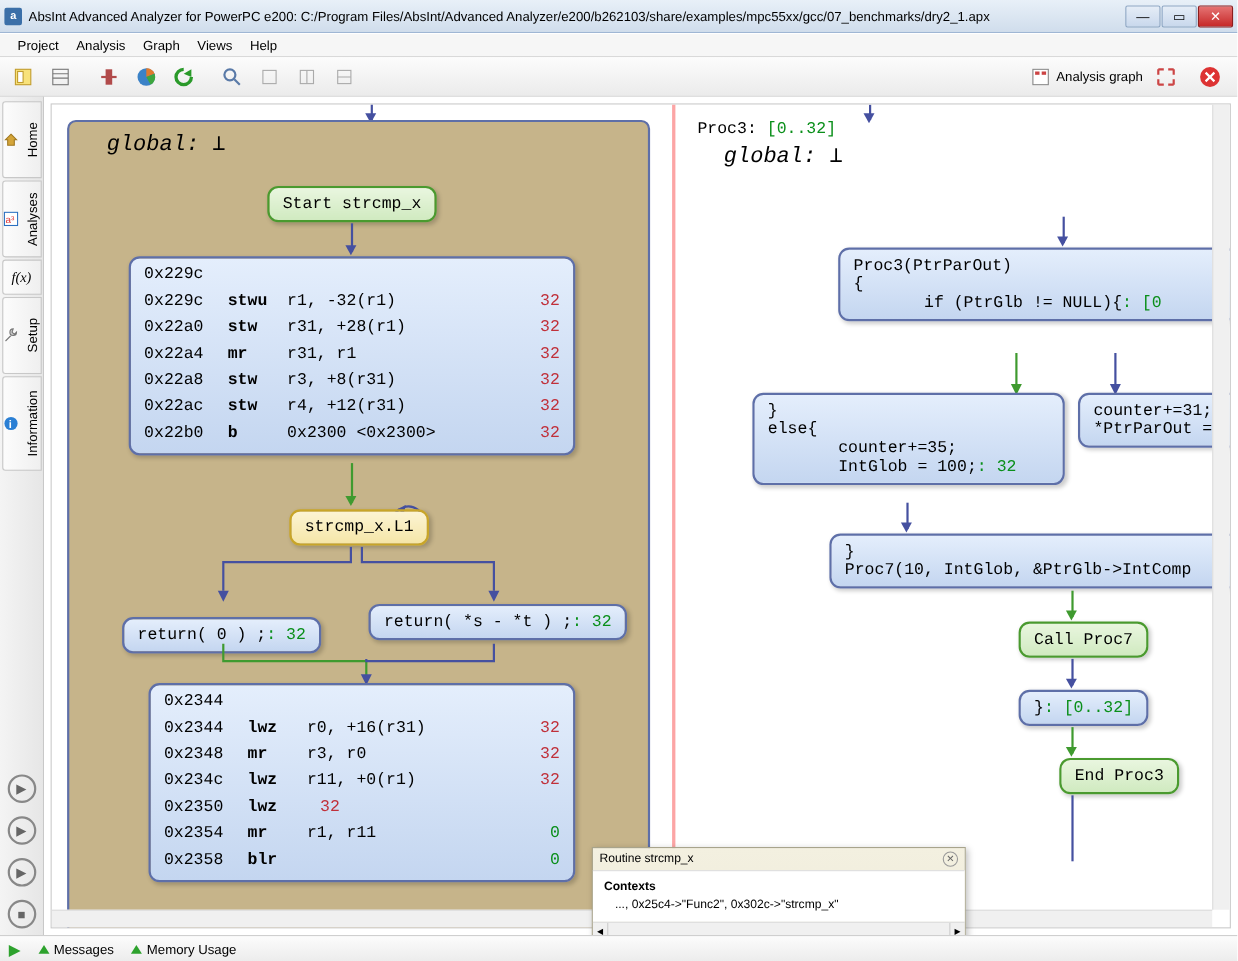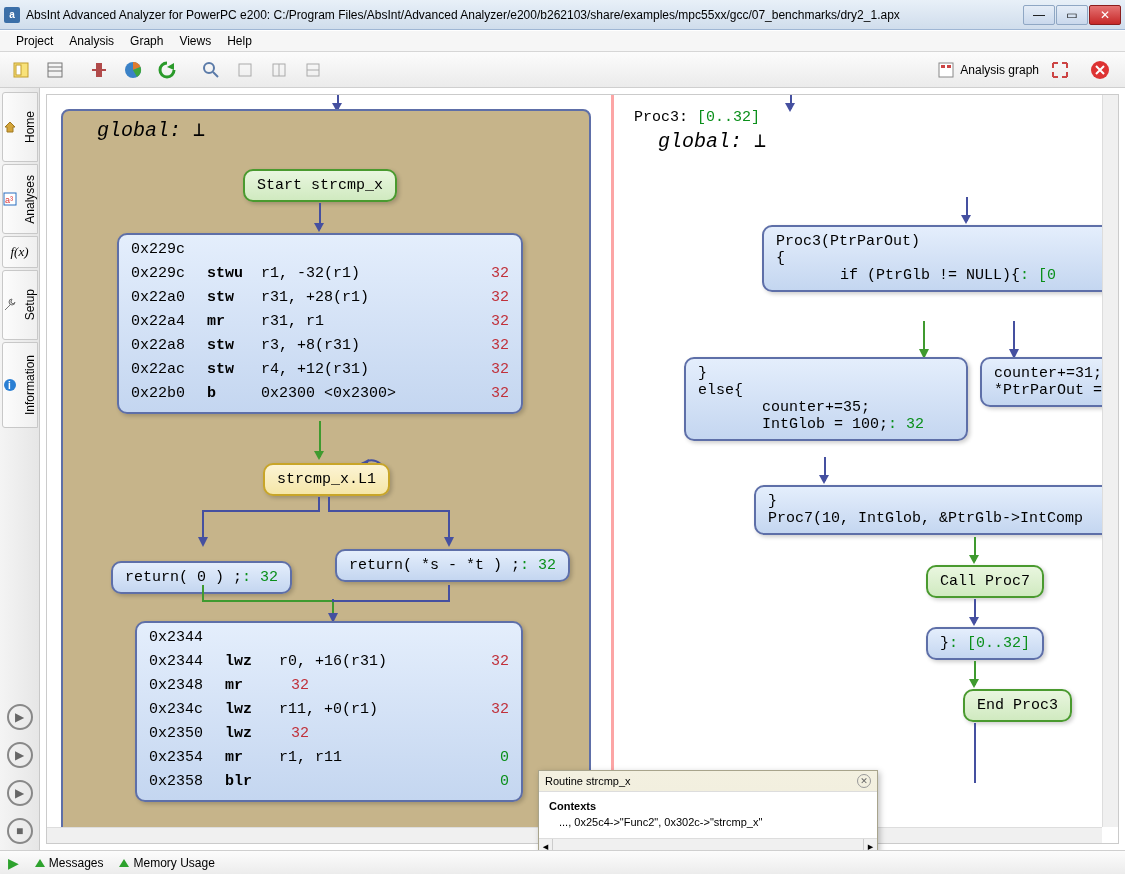--- a/index.html
+++ b/index.html
@@ -332,20 +332,21 @@
               <div class="title">0x2344</div>
               <div class="row">
                   <span class="addr">0x2344</span>
                   <span class="op">lwz</span>
                   <span class="args">r0, +16(r31)</span>
                   <span class="ann">32</span>
                 </div>
               <div class="row">
                   <span class="addr">0x2348</span>
                   <span class="op">mr</span>
+                  <span class="args">r3, r0</span>
                   <span class="ann">32</span>
                 </div>
               <div class="row">
                   <span class="addr">0x234c</span>
                   <span class="op">lwz</span>
                   <span class="args">r11, +0(r1)</span>
                   <span class="ann">32</span>
                 </div>
               <div class="row">
                   <span class="addr">0x2350</span>

